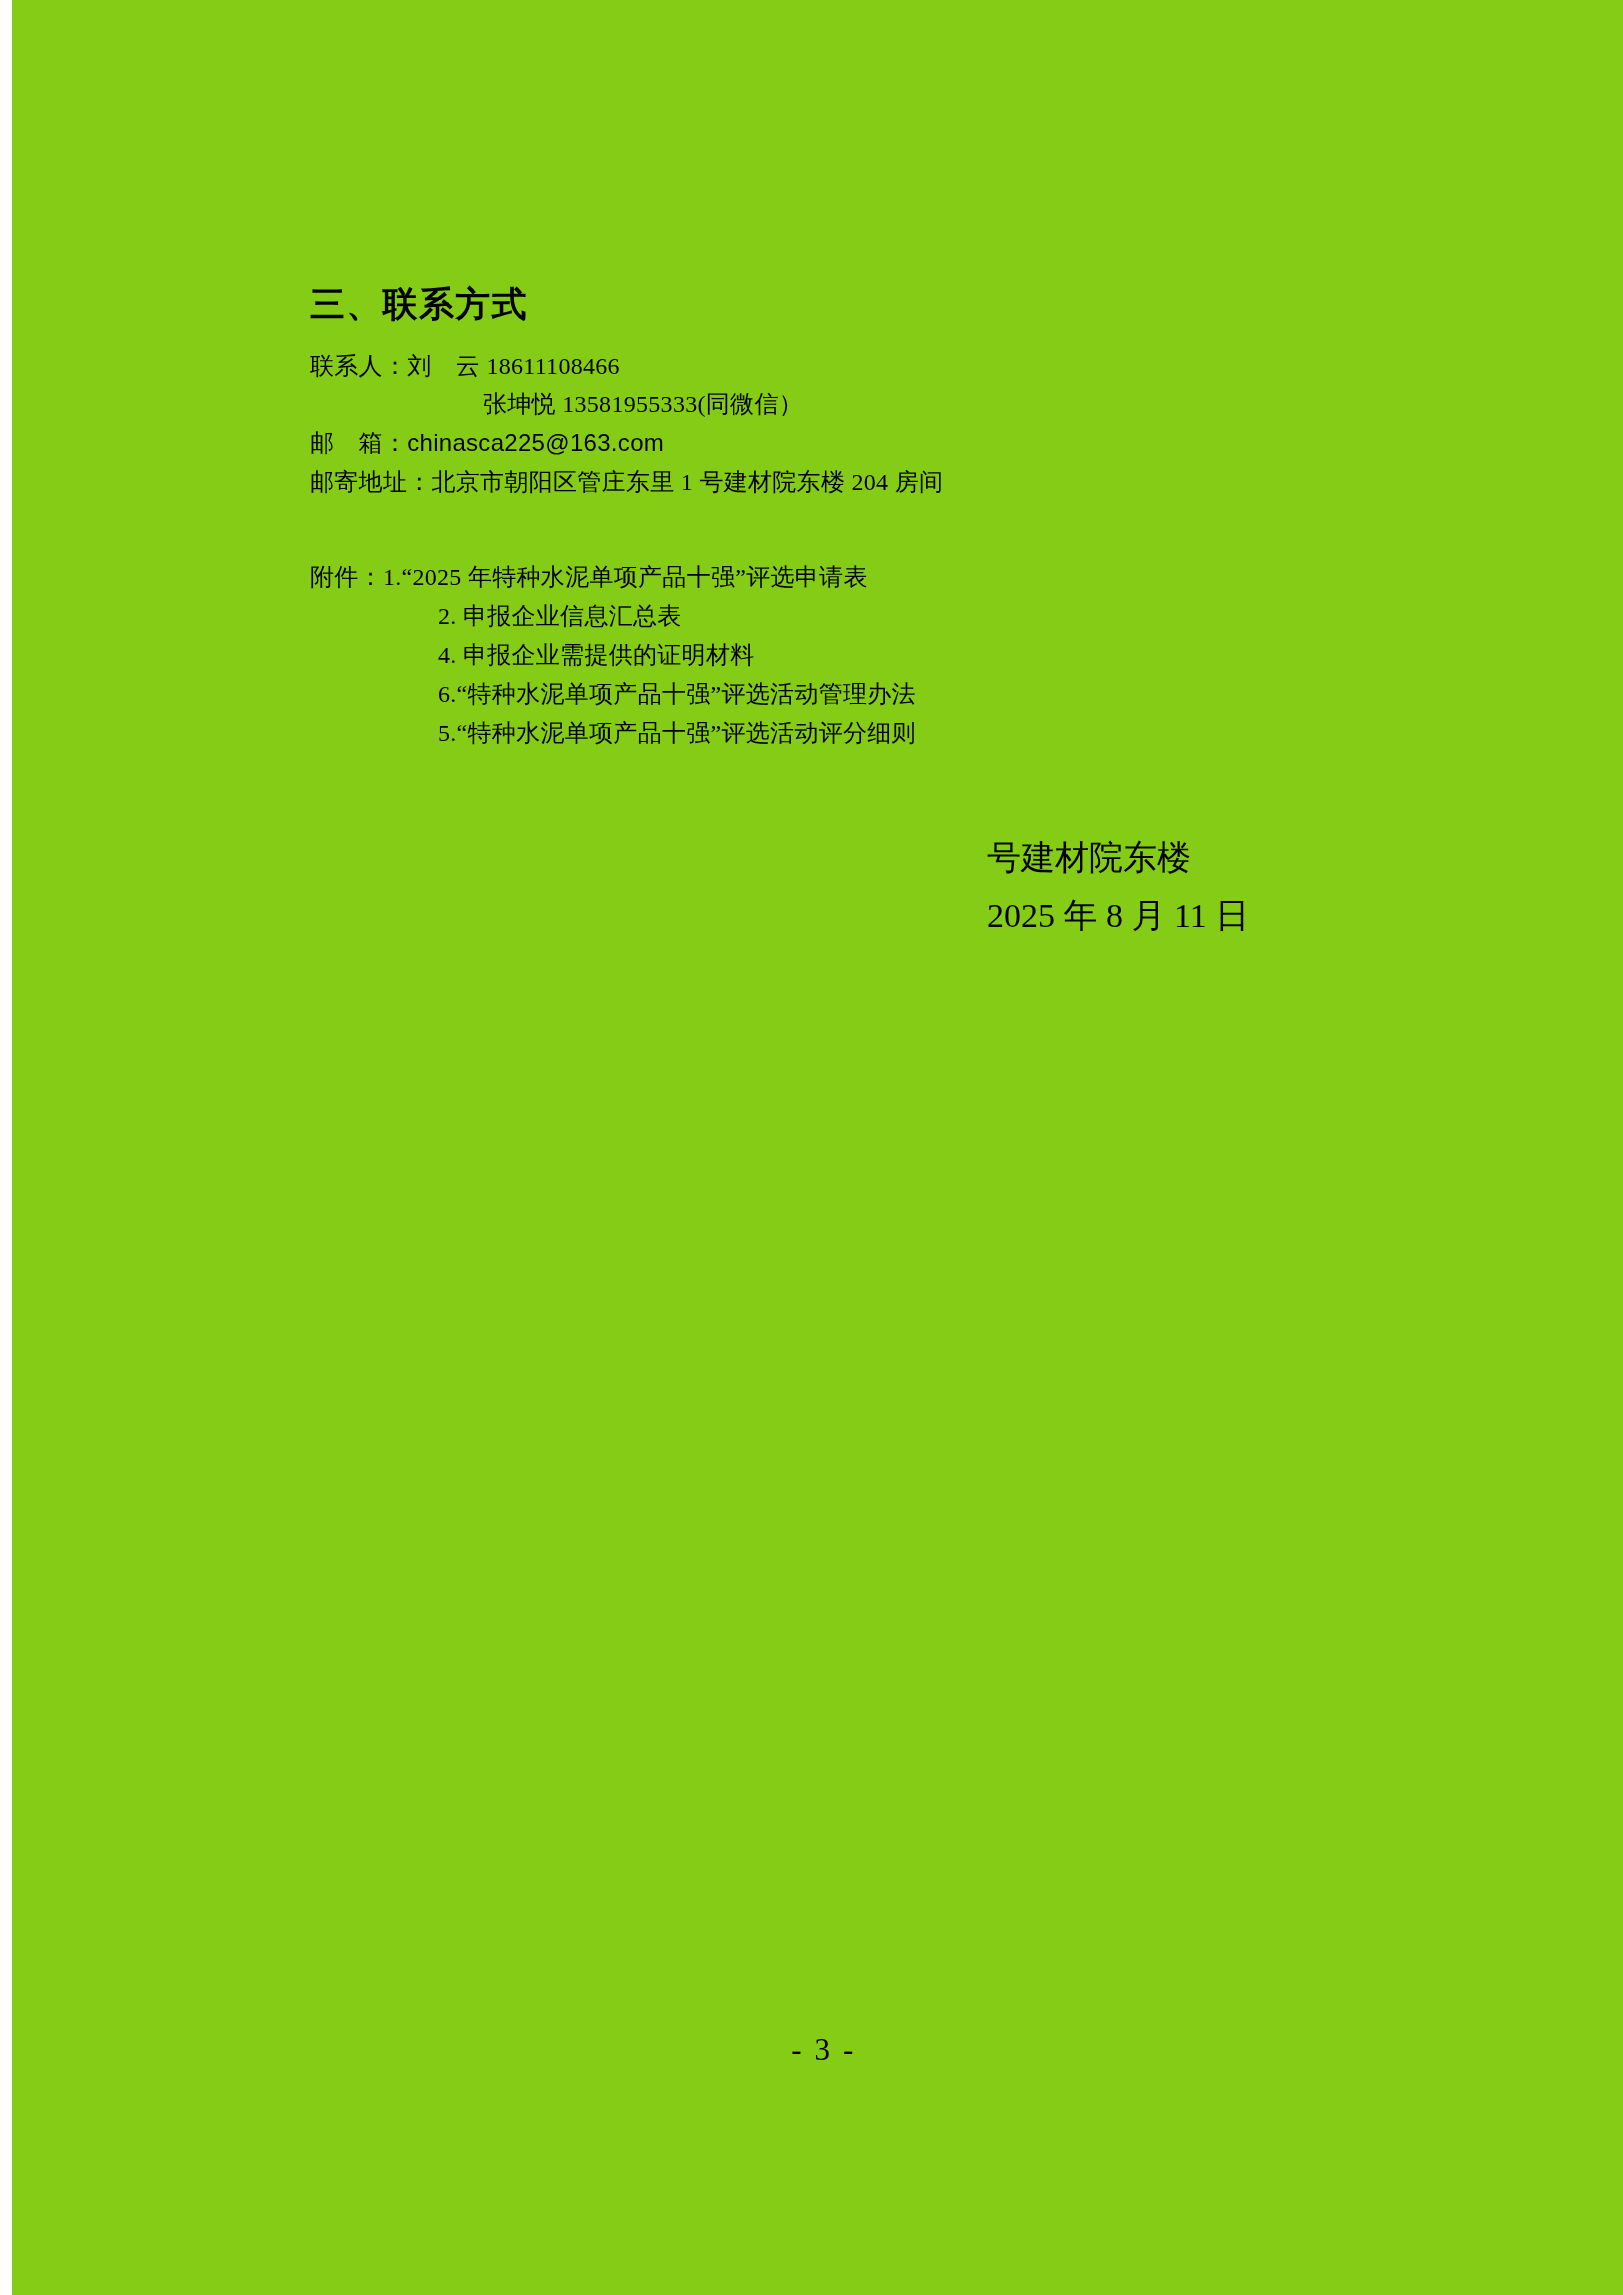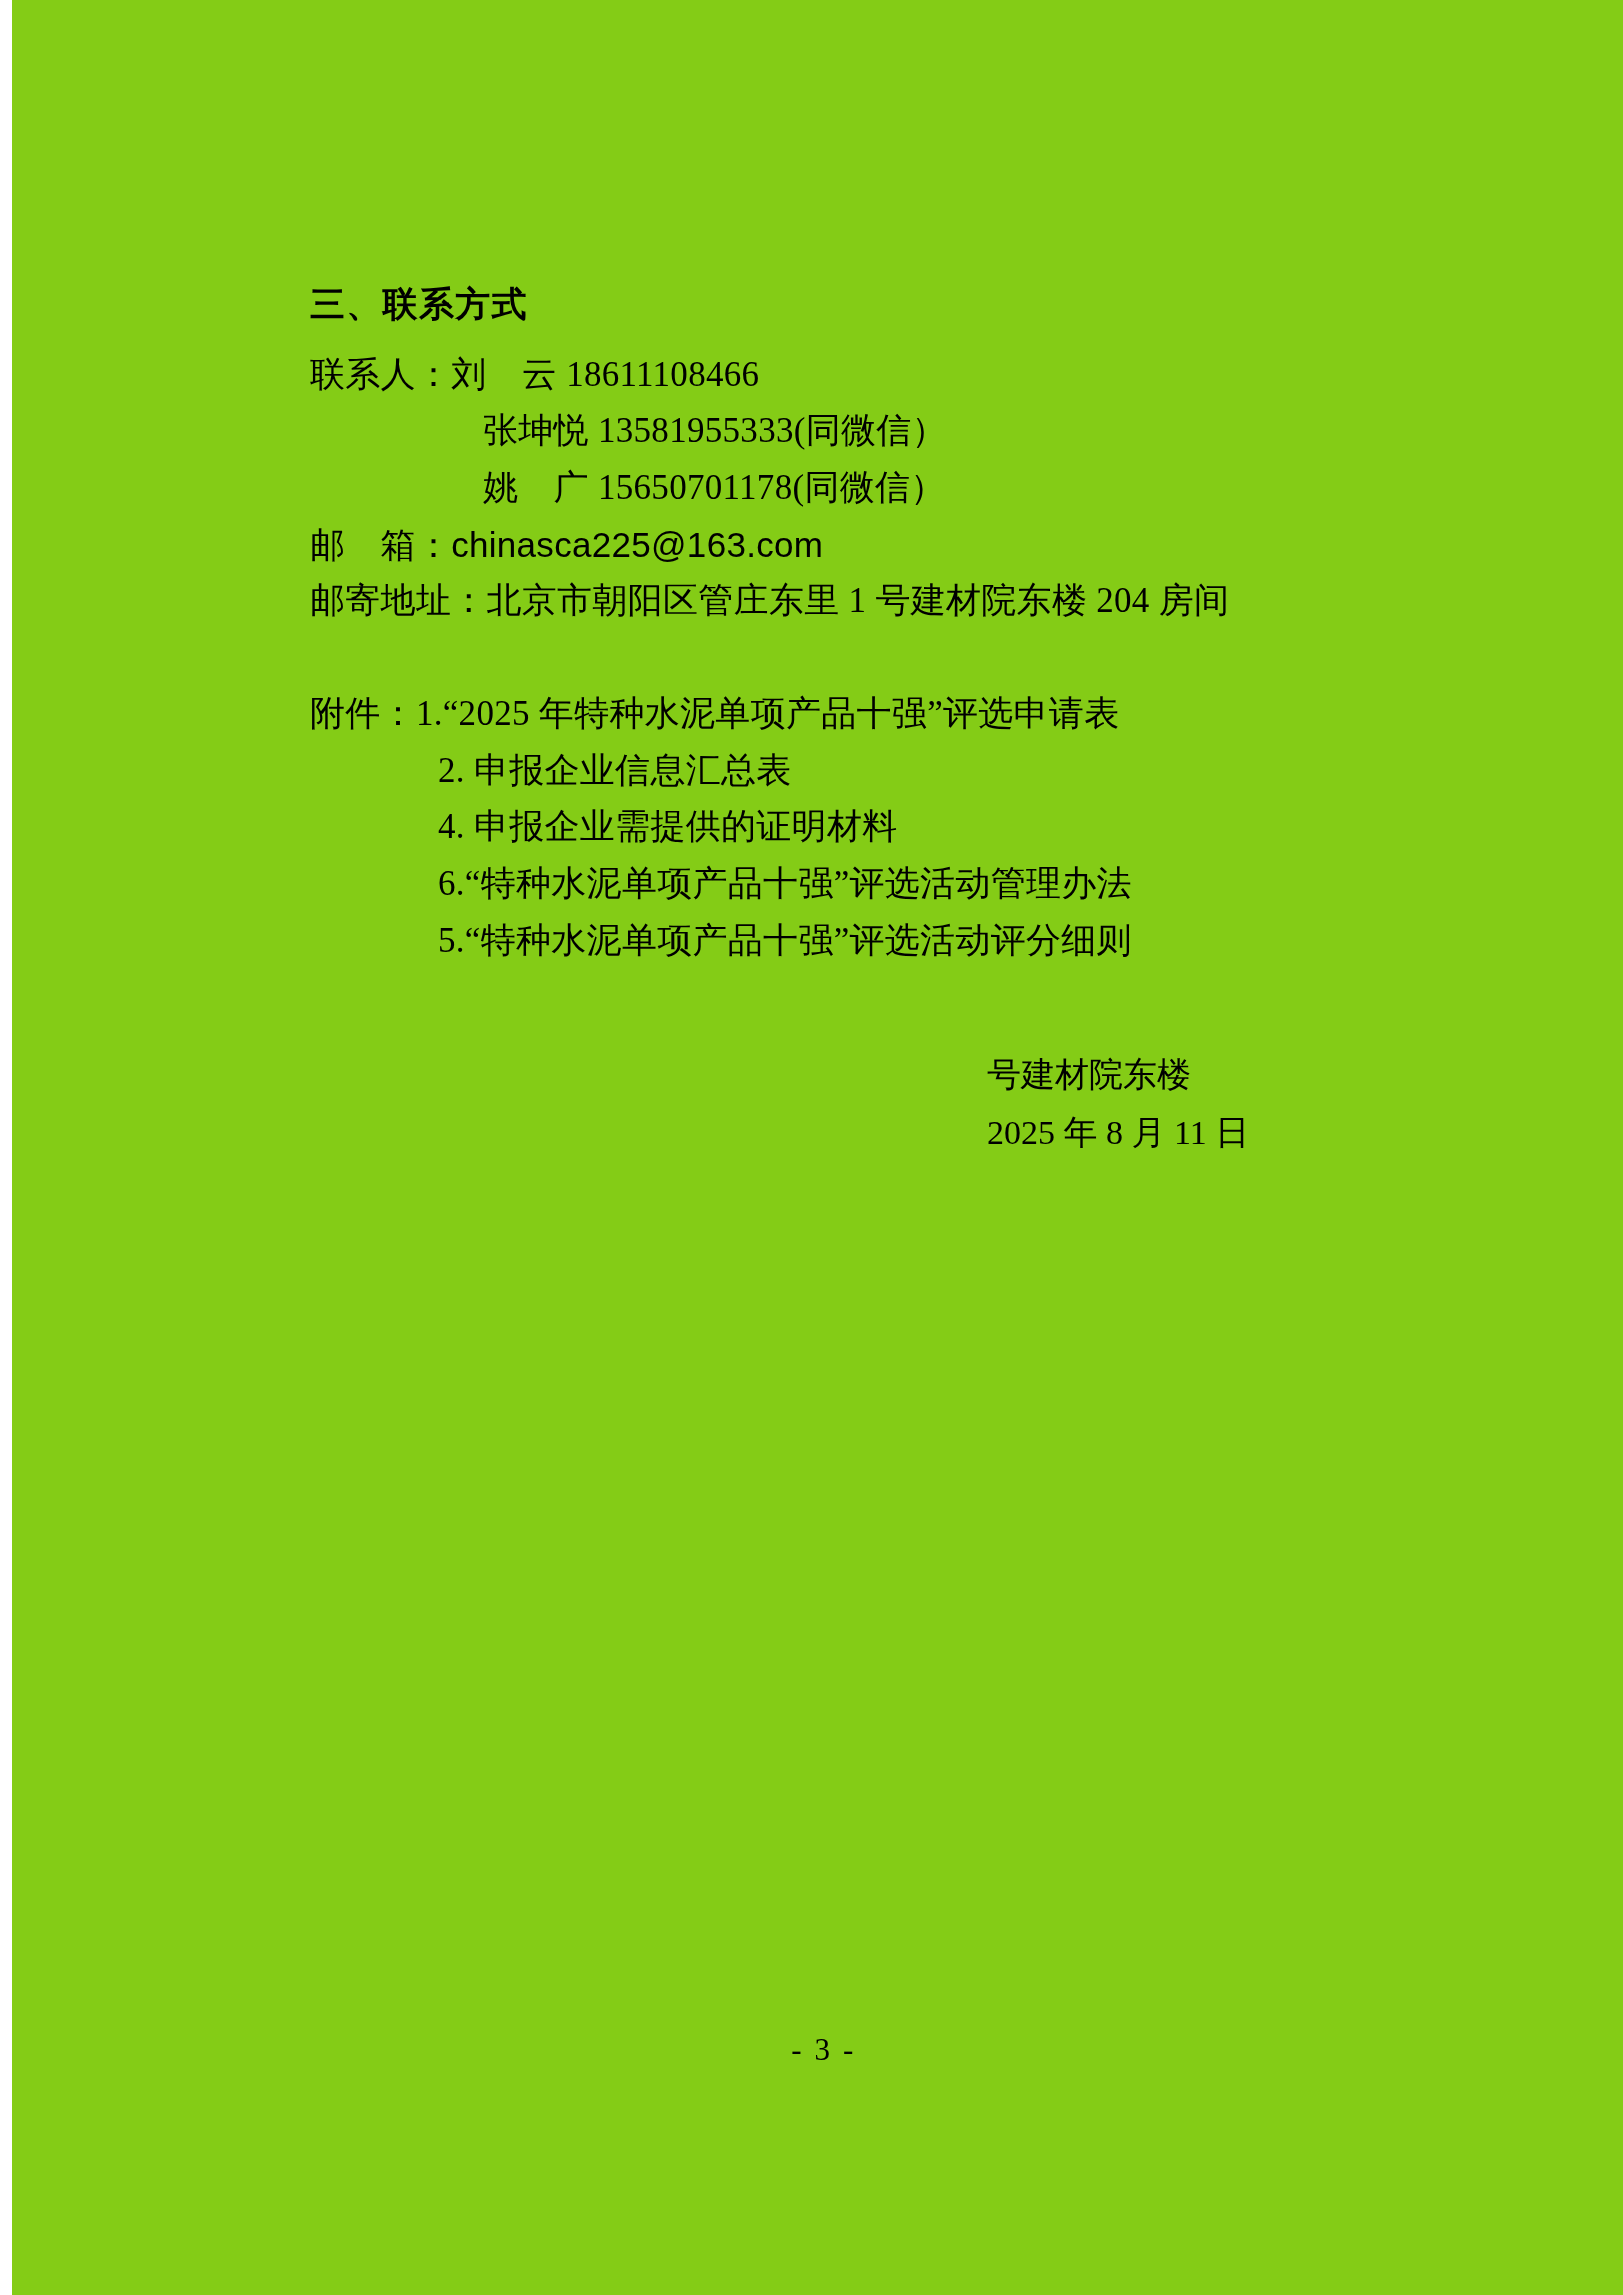--- a/index.html
+++ b/index.html
@@ -29,21 +29,21 @@
     width: 1060px;
   }
   .section-heading {
     font-size: 35px;
     font-weight: bold;
     letter-spacing: 1.3px;
     margin: 0 0 18.3px 0;
     line-height: 1.35;
   }
   .line {
-    font-size: 35px;
+    font-size: 24px;
     line-height: 1.62;
     margin: 0;
     white-space: pre;
     letter-spacing: 0.3px;
   }
   .indent-1 {
     padding-left: 173px;
   }
   .indent-att {
     padding-left: 128px;
@@ -84,21 +84,20 @@
 <div class="page">
 
   <div class="content">
 
     <h2 class="section-heading">三、联系方式</h2>
 
     <p class="line">联系人：刘　云 18611108466</p>
 
     <p class="line indent-1">张坤悦 13581955333(同微信）</p>
 
-    <p class="line indent-1">姚　广 15650701178(同微信）</p>
 
     <p class="line email-mono">邮　箱：chinasca225@163.com</p>
 
     <p class="line">邮寄地址：北京市朝阳区管庄东里 1 号建材院东楼 204 房间</p>
 
     <div class="gap-block"></div>
 
     <div class="attach-block">
       <p class="line">附件：1.“2025 年特种水泥单项产品十强”评选申请表</p>
       <p class="line indent-att">2. 申报企业信息汇总表</p>

